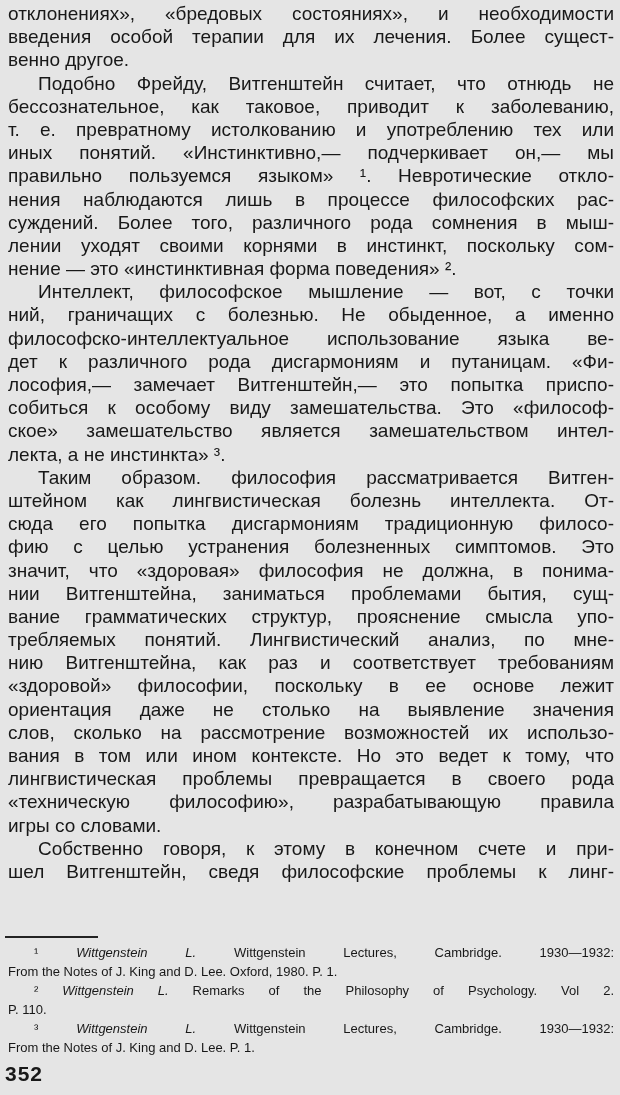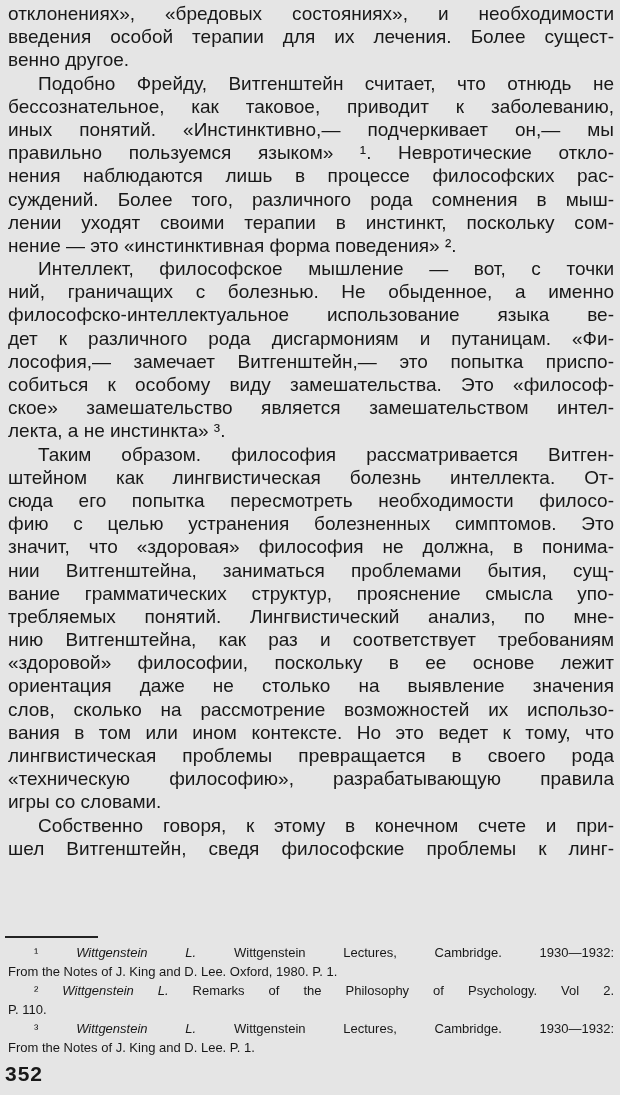--- a/index.html
+++ b/index.html
@@ -63,37 +63,38 @@
 </head>
 <body>
 
 <div class="page">
   <div class="body-text">
       <div class="line">отклонениях», «бредовых состояниях», и необходимости</div>
       <div class="line">введения особой терапии для их лечения. Более сущест-</div>
       <div class="line end">венно другое.</div>
       <div class="line indent">Подобно Фрейду, Витгенштейн считает, что отнюдь не</div>
       <div class="line">бессознательное, как таковое, приводит к заболеванию,</div>
+      <div class="line">т. е. превратному истолкованию и употреблению тех или</div>
       <div class="line">иных понятий. «Инстинктивно,— подчеркивает он,— мы</div>
       <div class="line">правильно пользуемся языком» ¹. Невротические откло-</div>
       <div class="line">нения наблюдаются лишь в процессе философских рас-</div>
       <div class="line">суждений. Более того, различного рода сомнения в мыш-</div>
-      <div class="line">лении уходят своими терапии в инстинкт, поскольку сом-</div>
+      <div class="line">лении уходят своими корнями в инстинкт, поскольку сом-</div>
       <div class="line end">нение — это «инстинктивная форма поведения» ².</div>
       <div class="line indent">Интеллект, философское мышление — вот, с точки</div>
       <div class="line">ний, граничащих с болезнью. Не обыденное, а именно</div>
       <div class="line">философско-интеллектуальное использование языка ве-</div>
       <div class="line">дет к различного рода дисгармониям и путаницам. «Фи-</div>
       <div class="line">лософия,— замечает Витгенштейн,— это попытка приспо-</div>
       <div class="line">собиться к особому виду замешательства. Это «философ-</div>
       <div class="line">ское» замешательство является замешательством интел-</div>
       <div class="line end">лекта, а не инстинкта» ³.</div>
       <div class="line indent">Таким образом. философия рассматривается Витген-</div>
       <div class="line">штейном как лингвистическая болезнь интеллекта. От-</div>
-      <div class="line">сюда его попытка пересмотреть необходимости филосо-</div>
+      <div class="line">сюда его попытка дисгармониям традиционную филосо-</div>
       <div class="line">фию с целью устранения болезненных симптомов. Это</div>
       <div class="line">значит, что «здоровая» философия не должна, в понима-</div>
       <div class="line">нии Витгенштейна, заниматься проблемами бытия, сущ-</div>
       <div class="line">вание грамматических структур, прояснение смысла упо-</div>
       <div class="line">требляемых понятий. Лингвистический анализ, по мне-</div>
       <div class="line">нию Витгенштейна, как раз и соответствует требованиям</div>
       <div class="line">«здоровой» философии, поскольку в ее основе лежит</div>
       <div class="line">ориентация даже не столько на выявление значения</div>
       <div class="line">слов, сколько на рассмотрение возможностей их использо-</div>
       <div class="line">вания в том или ином контексте. Но это ведет к тому, что</div>

